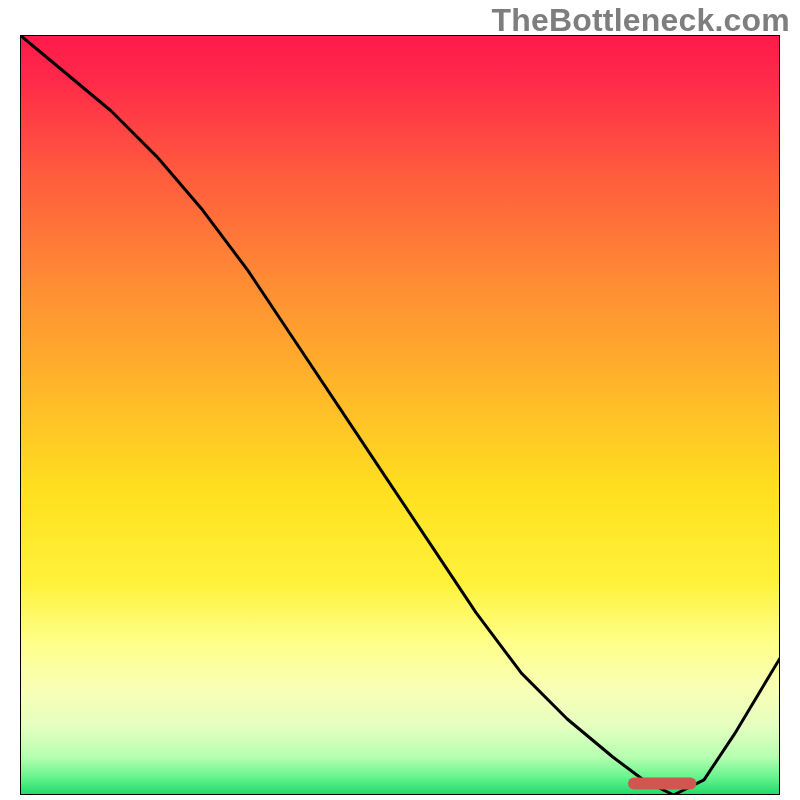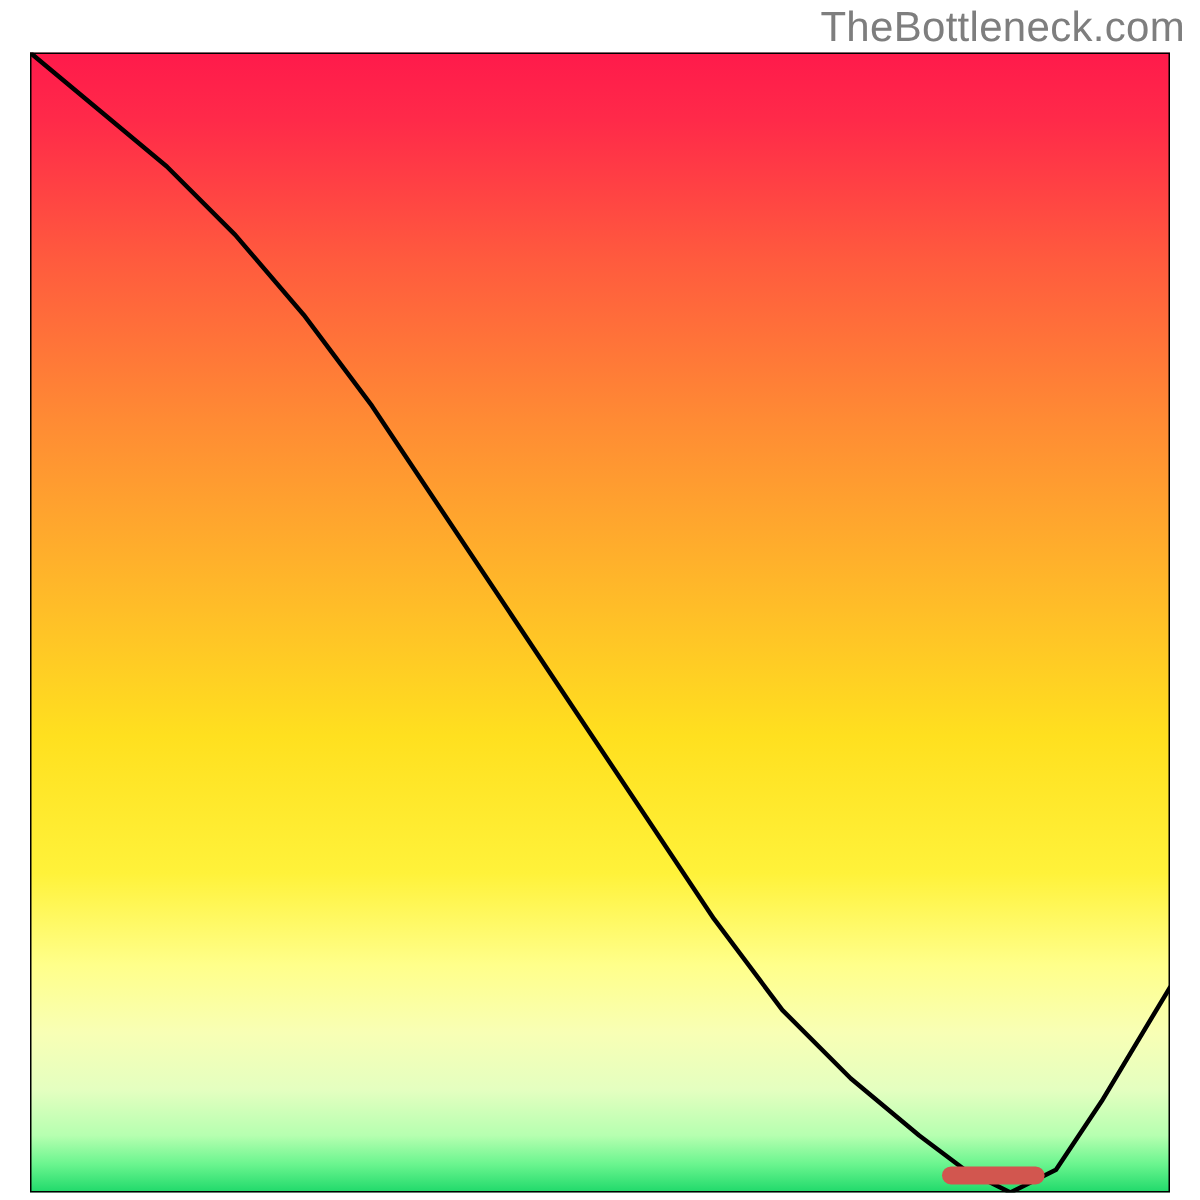--- a/index.html
+++ b/index.html
@@ -13,22 +13,22 @@
   }
   .wrap {
     position: relative;
     width: 800px;
     height: 800px;
   }
   .watermark {
     position: absolute;
     top: 2px;
     right: 10px;
-    font-size: 28px;
-    font-weight: 400;
+    font-size: 32px;
+    font-weight: 700;
     color: #7e7e7e;
     letter-spacing: 0.2px;
     user-select: none;
   }
   .plot {
     position: absolute;
     left: 20px;
     top: 35px;
     width: 760px;
     height: 760px;

